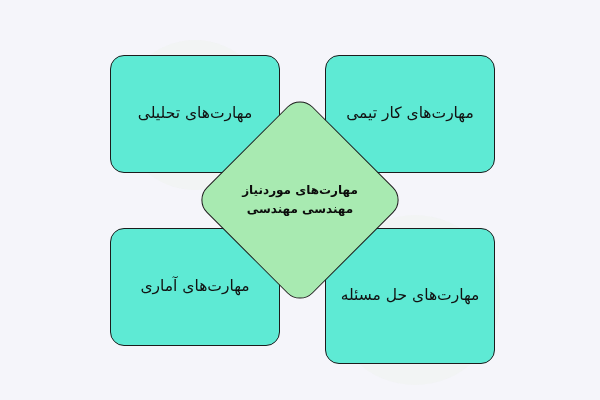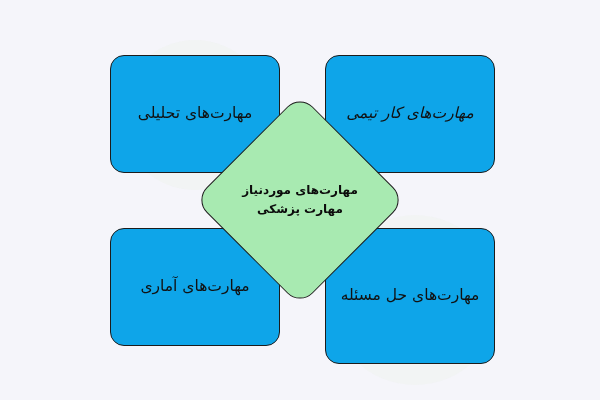--- a/index.html
+++ b/index.html
@@ -27,39 +27,39 @@
     background: #eef2ee;
     opacity: .55;
     pointer-events: none;
   }
   .bg-blob.b1 { width: 150px; height: 150px; left: 120px; top: 40px; }
   .bg-blob.b2 { width: 170px; height: 170px; left: 330px; top: 215px; }
 
   .node {
     position: absolute;
     box-sizing: border-box;
-    background: #0ea5e9;
+    background: #5eead4;
     border: 1.5px solid #1c1c1c;
     border-radius: 14px;
     display: flex;
     align-items: center;
     justify-content: center;
     text-align: center;
     padding: 8px 12px;
   }
   .node-label {
     font-size: 15.5px;
     color: #111111;
     line-height: 1.5;
     letter-spacing: 0;
   }
 
   
   #node-top-right  { right: 320px; top: 55px;  width: 170px; height: 118px; }
-  #node-top-left   { right: 105px; top: 55px;  width: 170px; height: 118px; font-style: italic; }
+  #node-top-left   { right: 105px; top: 55px;  width: 170px; height: 118px; }
   #node-bottom-right { right: 320px; top: 228px; width: 170px; height: 118px; }
   #node-bottom-left  { right: 105px; top: 228px; width: 170px; height: 136px; }
 
   
   #center-node {
     position: absolute;
     left: 50%;
     top: 200px;
     width: 150px;
     height: 150px;
@@ -108,16 +108,16 @@
     <span class="node-label">مهارت‌های آماری</span>
   </div>
 
   <div class="node" id="node-bottom-left">
     <span class="node-label">مهارت‌های حل مسئله</span>
   </div>
 
   <div id="center-node"></div>
   <div id="center-node-inner">
     <div class="center-label">مهارت‌های موردنیاز</div>
-    <div class="center-label">مهارت پزشکی</div>
+    <div class="center-label">مهندسی مهندسی</div>
   </div>
 
 </div>
 
 </body></html>

